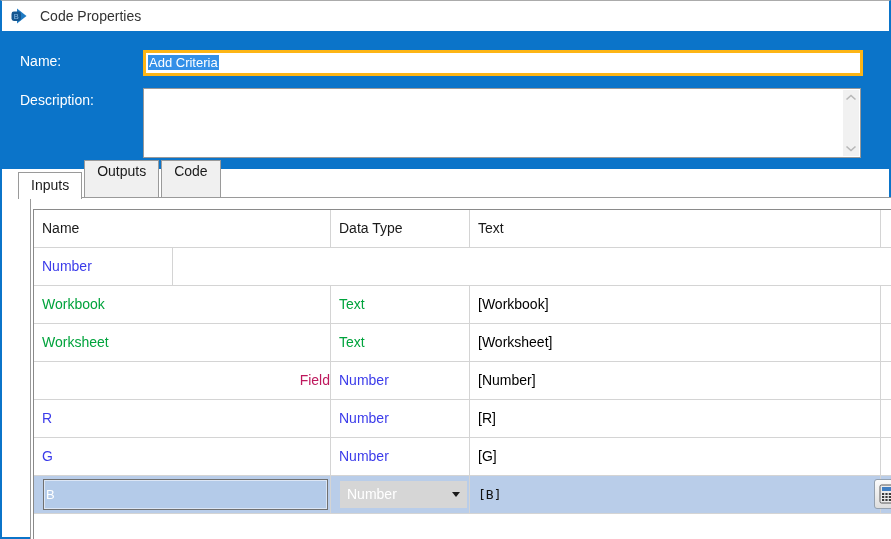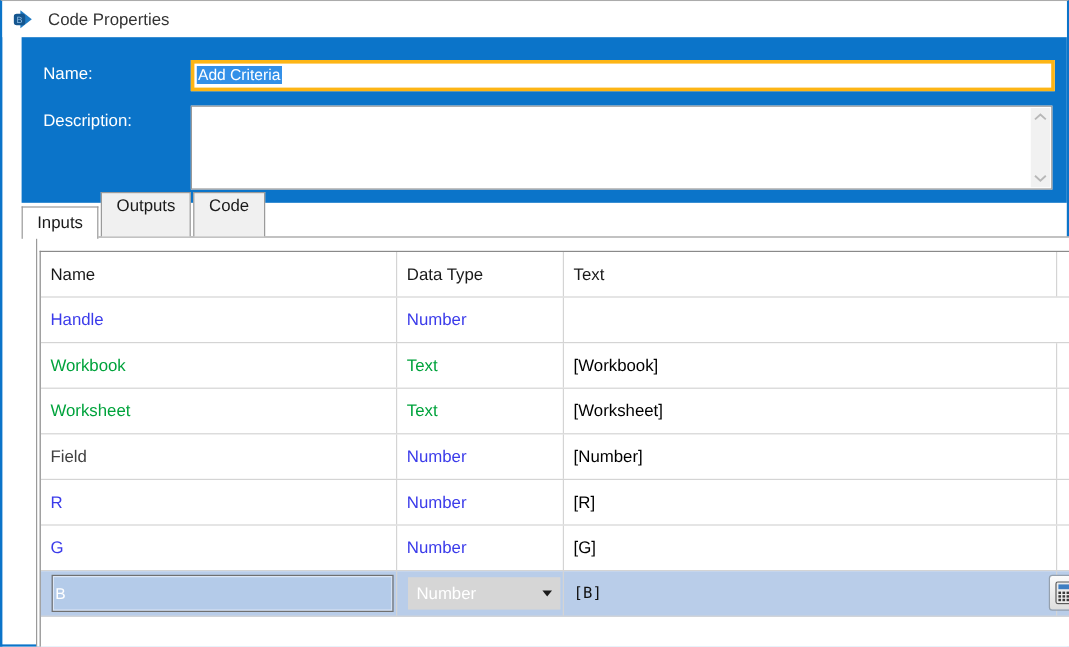--- a/index.html
+++ b/index.html
@@ -12,21 +12,21 @@
     position:absolute;inset:0;box-sizing:border-box;
     border:2px solid var(--accent,#0b74c9);
     border-top:1px solid #ababab;
     background:#fff;
   }
   
   .titlebar{height:30px;display:flex;align-items:center;padding-left:9px;background:#fff;}
   .title-icon{width:21px;height:16px;margin-right:8px;flex:0 0 auto;}
   .title-text{font-size:14px;color:#333;}
   
-  .blueband{position:absolute;left:16px;right:0;top:30px;height:138px;background:var(--accent,#0b74c9);}
+  .blueband{position:absolute;left:0;right:0;top:30px;height:138px;background:var(--accent,#0b74c9);}
   .field-label{position:absolute;left:18px;color:#fff;font-size:14px;}
   .lbl-name{top:22px;}
   .lbl-desc{top:61px;}
   .name-input{
     position:absolute;left:141px;top:19px;width:712px;height:20px;
     background:#fff;border:3px solid var(--gold,#fdb515);
     font-size:13px;line-height:20px;padding-left:2px;color:#000;white-space:nowrap;overflow:hidden;
   }
   .sel-text{background:var(--selbg,#3390e8);color:#fff;padding:0 1px;}
   .desc-box{
@@ -130,38 +130,37 @@
   <div class="panel">
     <div class="list">
       <div class="lrow hdr" id="list-header">
           <div class="cell c1">Name</div>
           <div class="cell c2">Data Type</div>
           <div class="cell c3">Text</div>
           <div class="cell c4"></div>
         </div>
       <div id="list-body">
           <div class="lrow">
-            <div class="cell c1" style="color: rgb(59, 59, 234);">Handle</div>
             <div class="cell c2" style="color: rgb(59, 59, 234);">Number</div>
             <div class="cell c4"></div>
           </div>
           <div class="lrow">
             <div class="cell c1" style="color: rgb(0, 163, 60);">Workbook</div>
             <div class="cell c2" style="color: rgb(0, 163, 60);">Text</div>
             <div class="cell c3">[Workbook]</div>
             <div class="cell c4"></div>
           </div>
           <div class="lrow">
             <div class="cell c1" style="color: rgb(0, 163, 60);">Worksheet</div>
             <div class="cell c2" style="color: rgb(0, 163, 60);">Text</div>
             <div class="cell c3">[Worksheet]</div>
             <div class="cell c4"></div>
           </div>
           <div class="lrow">
-            <div class="cell c1" style="color: #404040;">Field</div>
+            <div class="cell c1" style="color: #be185d; text-align: right;">Field</div>
             <div class="cell c2" style="color: rgb(59, 59, 234);">Number</div>
             <div class="cell c3">[Number]</div>
             <div class="cell c4"></div>
           </div>
           <div class="lrow">
             <div class="cell c1" style="color: rgb(59, 59, 234);">R</div>
             <div class="cell c2" style="color: rgb(59, 59, 234);">Number</div>
             <div class="cell c3">[R]</div>
             <div class="cell c4"></div>
           </div>

